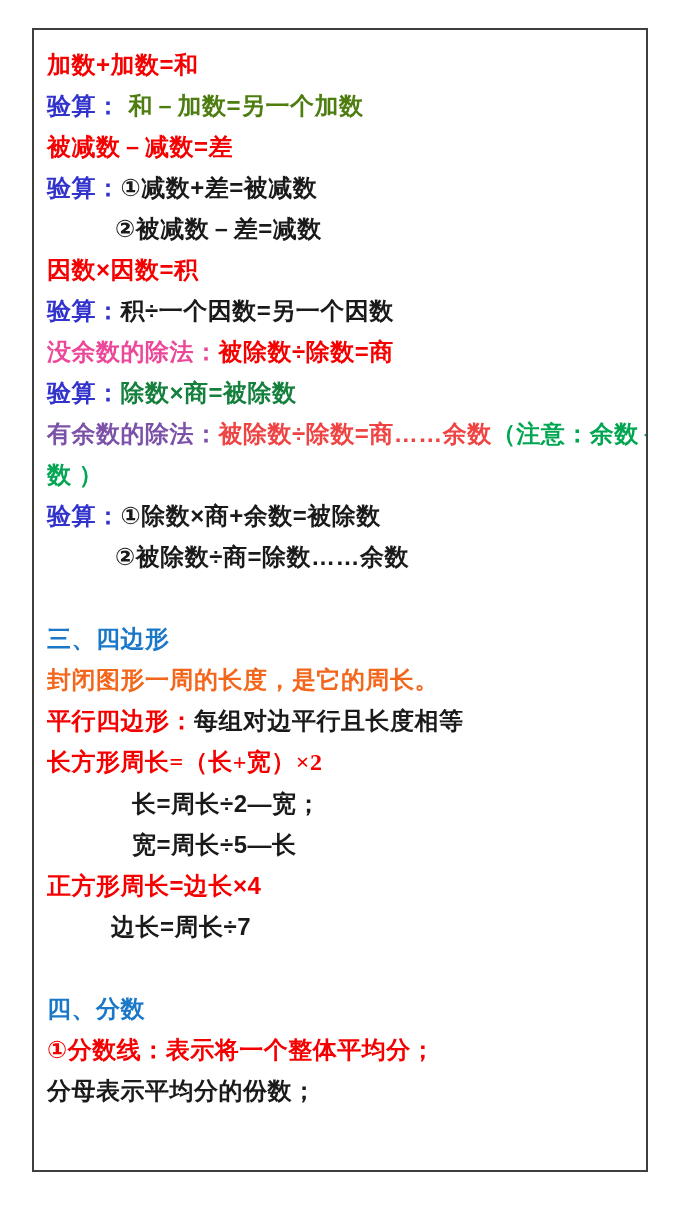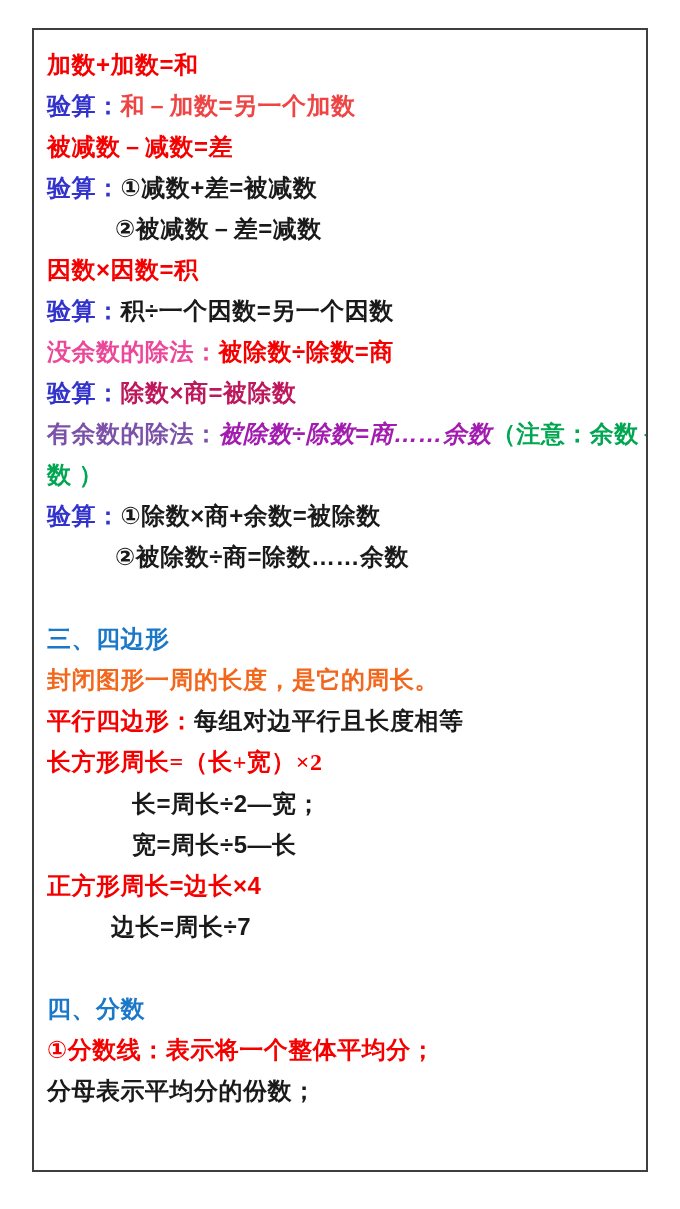--- a/index.html
+++ b/index.html
@@ -37,29 +37,29 @@
   }
   .line.blank { min-height: 41px; }
 </style>
 </head>
 <body>
 
 <div class="page">
   <div class="frame">
     <div id="lines">
         <div class="line"><span style="color: rgb(245, 0, 0);">加数+加数=和</span></div>
-        <div class="line"><span style="color: rgb(50, 50, 204);">验算：</span><span style="color: #ef4444;">和－加数=另一个加数</span></div>
+        <div class="line"><span style="color: rgb(50, 50, 204);">验算：</span><span style="color: #4d7c0f; margin-left: 8px;">和－加数=另一个加数</span></div>
         <div class="line"><span style="color: rgb(245, 0, 0);">被减数－减数=差</span></div>
         <div class="line"><span style="color: rgb(50, 50, 204);">验算：</span><span style="color: rgb(26, 26, 26);">①减数+差=被减数</span></div>
         <div class="line" style="padding-left: 68px;"><span style="color: rgb(26, 26, 26);">②被减数－差=减数</span></div>
         <div class="line"><span style="color: rgb(245, 0, 0);">因数×因数=积</span></div>
         <div class="line"><span style="color: rgb(50, 50, 204);">验算：</span><span style="color: rgb(26, 26, 26);">积÷一个因数=另一个因数</span></div>
         <div class="line"><span style="color: #ec4899;">没余数的除法：</span><span style="color: rgb(245, 0, 0);">被除数÷除数=商</span></div>
-        <div class="line"><span style="color: rgb(50, 50, 204);">验算：</span><span style="color: #be185d;">除数×商=被除数</span></div>
-        <div class="line"><span style="color: rgb(123, 82, 168);">有余数的除法：</span><span style="color: #a21caf; font-style: italic;">被除数÷除数=商……余数</span><span style="color: rgb(0, 166, 81);">（注意：余数＜除</span></div>
+        <div class="line"><span style="color: rgb(50, 50, 204);">验算：</span><span style="color: #15803d;">除数×商=被除数</span></div>
+        <div class="line"><span style="color: rgb(123, 82, 168);">有余数的除法：</span><span style="color: #ef4444;">被除数÷除数=商……余数</span><span style="color: rgb(0, 166, 81);">（注意：余数＜除</span></div>
         <div class="line"><span style="color: rgb(0, 166, 81);">数 ）</span></div>
         <div class="line"><span style="color: rgb(50, 50, 204);">验算：</span><span style="color: rgb(26, 26, 26); margin-top: 8px;">①除数×商+余数=被除数</span></div>
         <div class="line" style="padding-left: 68px;"><span style="color: rgb(26, 26, 26);">②被除数÷商=除数……余数</span></div>
         <div class="line blank"></div>
         <div class="line"><span style="color: rgb(27, 120, 200);">三、四边形</span></div>
         <div class="line"><span style="color: rgb(242, 103, 28);">封闭图形一周的长度，是它的周长。</span></div>
         <div class="line"><span style="color: rgb(245, 0, 0);">平行四边形：</span><span style="color: rgb(26, 26, 26);">每组对边平行且长度相等</span></div>
         <div class="line"><span style="color: rgb(245, 0, 0); font-family: Liberation Serif, serif;">长方形周长=（长+宽）×2</span></div>
         <div class="line" style="padding-left: 85px;"><span style="color: rgb(26, 26, 26);">长=周长÷2—宽；</span></div>
         <div class="line" style="padding-left: 85px;"><span style="color: rgb(26, 26, 26);">宽=周长÷5—长</span></div>

